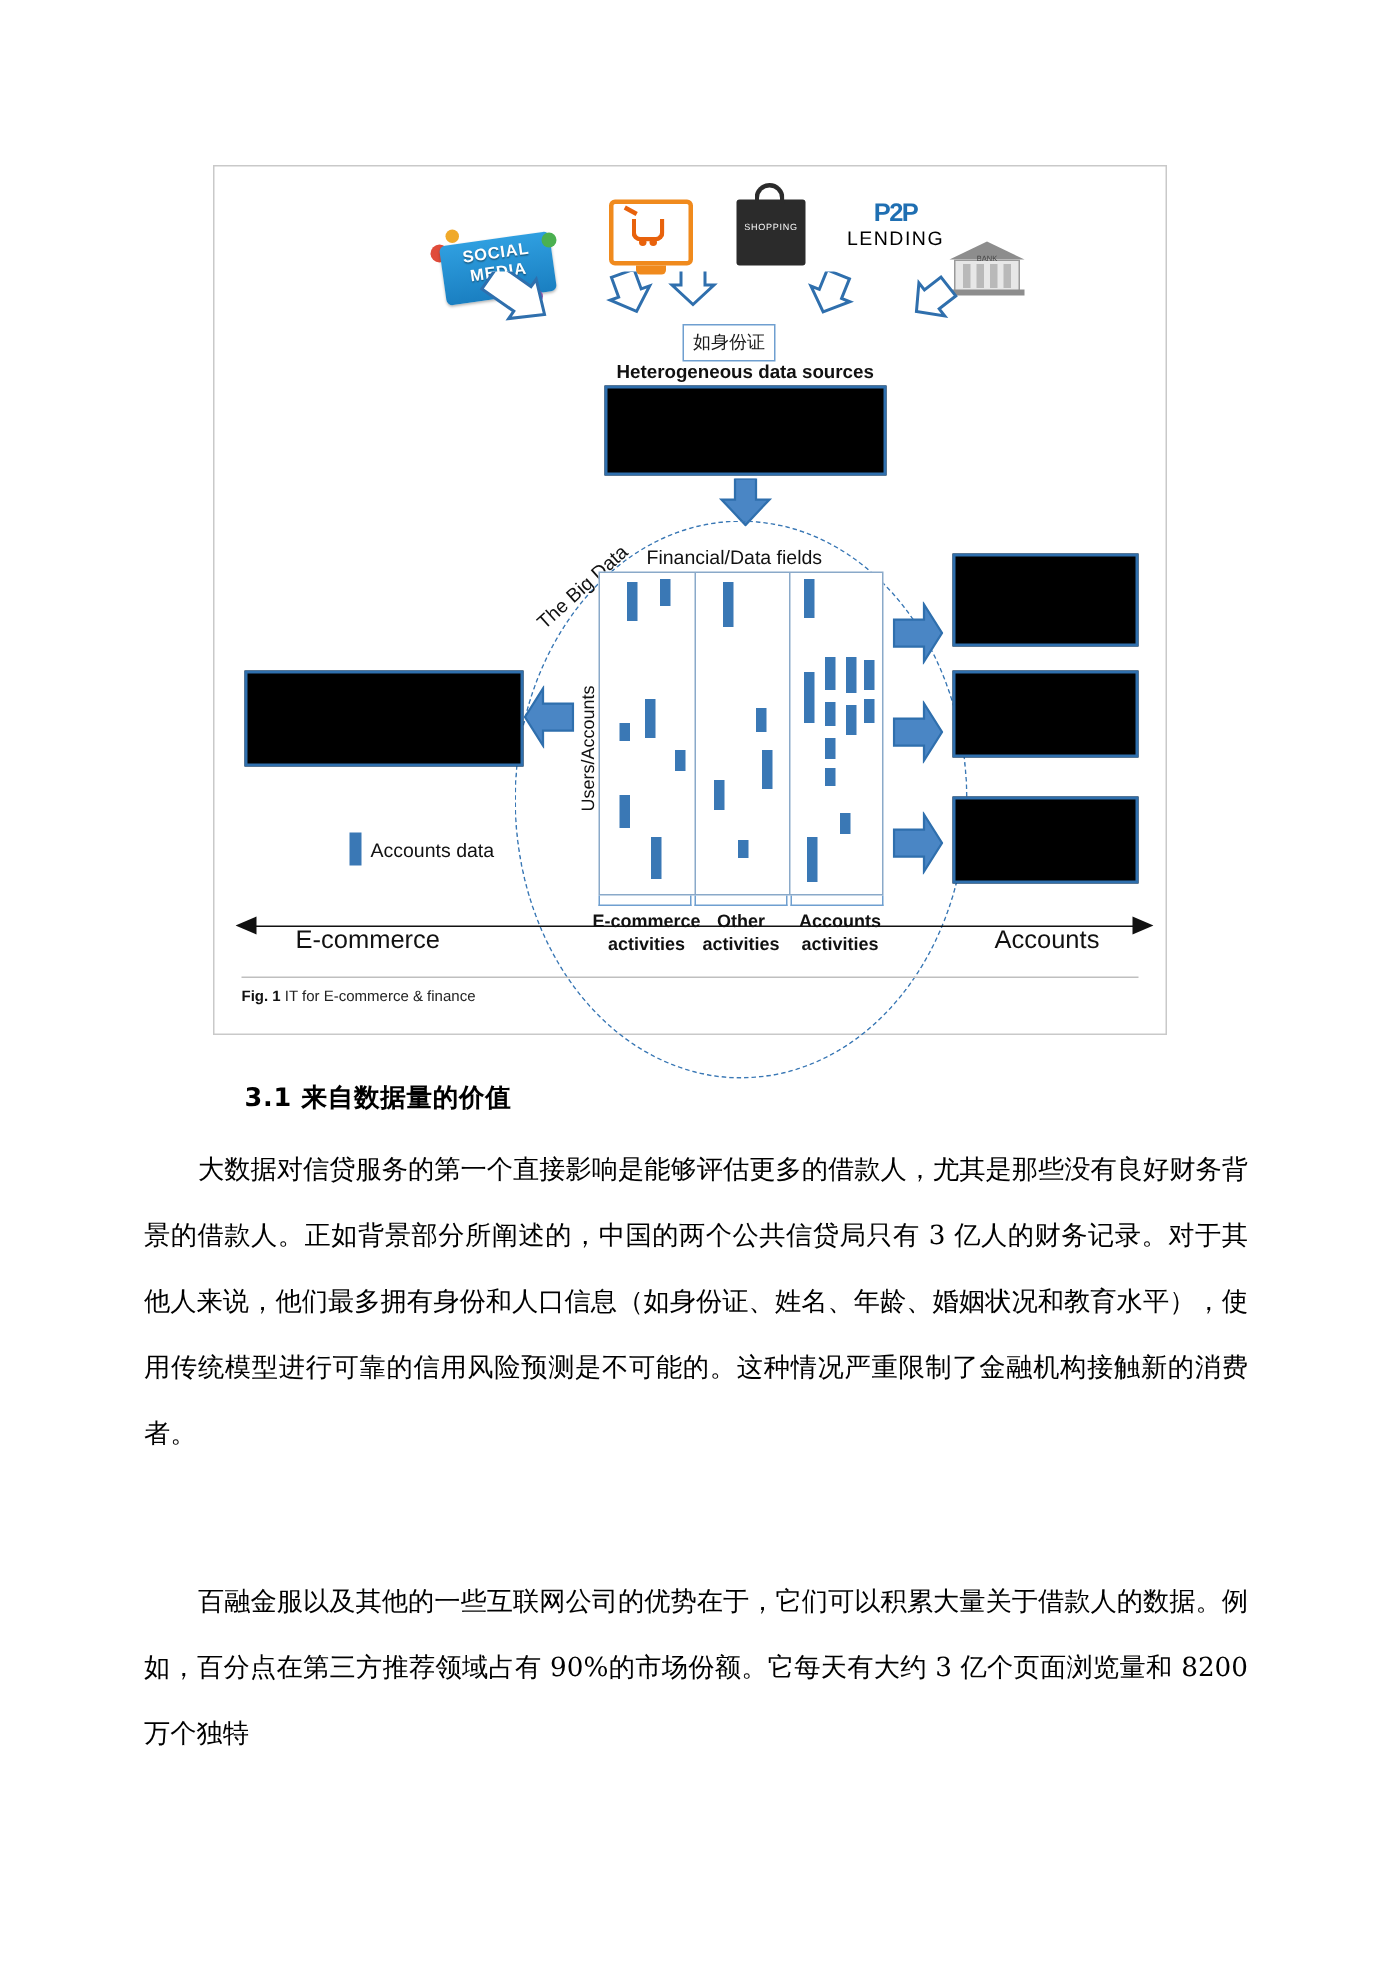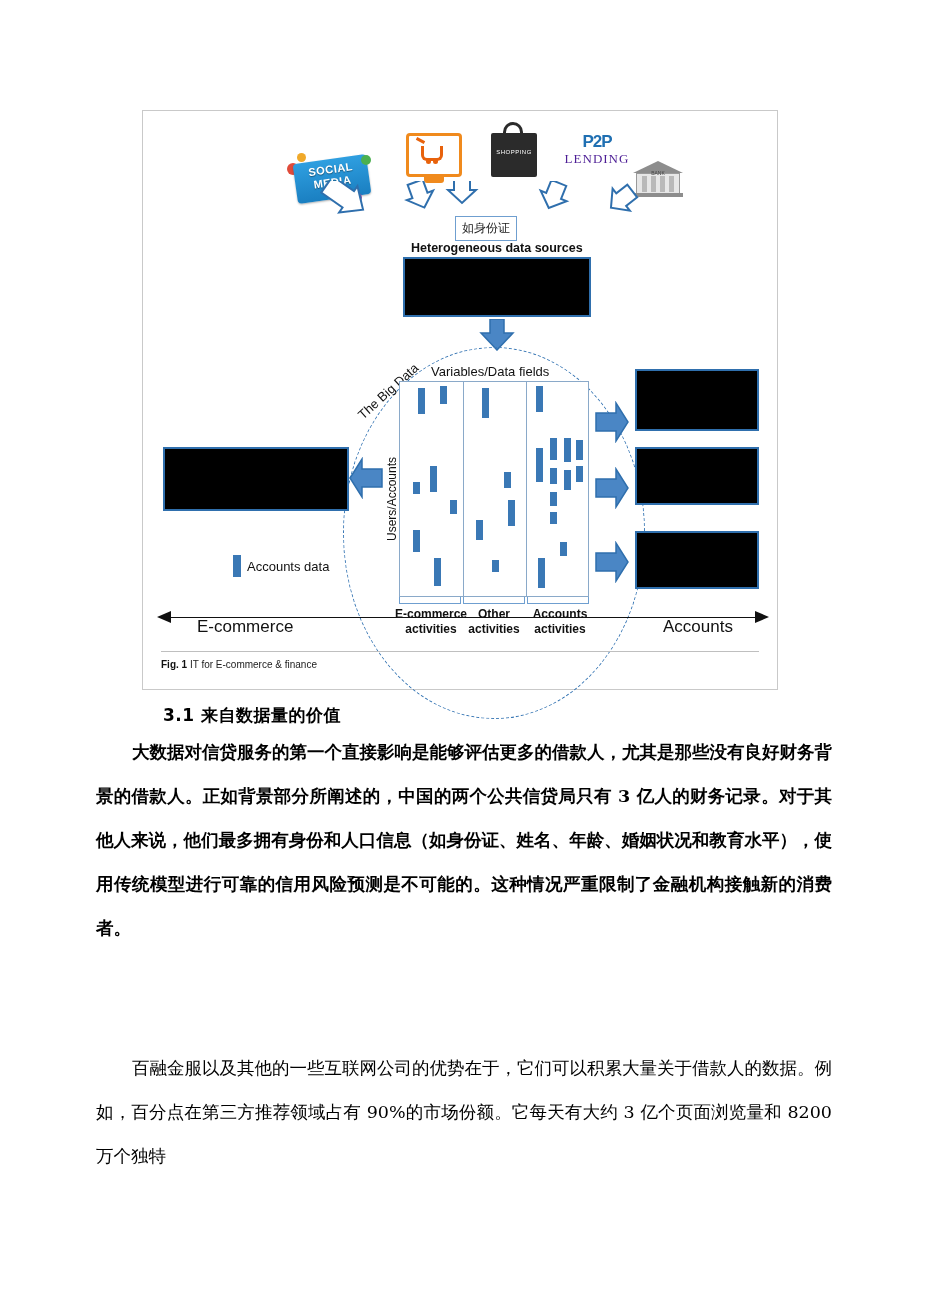--- a/index.html
+++ b/index.html
@@ -140,23 +140,23 @@
   .lending-top {
     font-size: 17px;
     font-weight: bold;
     color: #1f6fb2;
     letter-spacing: -1px;
     line-height: 18px;
     font-family: "Liberation Sans", sans-serif;
   }
   .lending-word {
     font-size: 13px;
-    color: #4c1d95;
+    color: #000000;
     letter-spacing: 1px;
-    font-family: Liberation Serif, serif;
+    font-family: Liberation Sans, sans-serif;
   }
 
   
   .bank {
     width: 50px; height: 42px;
     position: relative;
   }
   .bank-roof {
     position: absolute;
     left: 0; top: 4px;
@@ -286,38 +286,38 @@
   .cap-rule {
     position: absolute;
     height: 1px;
     background: #bfbfbf;
   }
 
   
   .heading {
     position: absolute;
     left: 163px;
-    top: 704px;
+    top: 720px;
     font-family: "DejaVu Sans", sans-serif;
     font-weight: bold;
     font-size: 17px;
     letter-spacing: .5px;
   }
   .para {
     position: absolute;
     left: 96px;
     width: 736px;
     font-family: "DejaVu Serif", serif;
     font-size: 17.5px;
     line-height: 44px;
     text-align: justify;
     text-justify: inter-character;
   }
   .para .indent { display: inline-block; width: 36px; }
-  #p1 { top: 730px; font-weight: bold; }
+  #p1 { top: 758px; }
   #p2 { top: 1046px; }
 </style>
 </head>
 <body>
 
 <div class="figure-wrap">
   <div class="figure-canvas">
 
     <div class="icon-box" style="left:152px; top:48px;">
       <div class="social-dot" style="background:#e04b3a; left:-8px; top:4px;"></div>
@@ -380,21 +380,21 @@
     <div class="redact" style="left:260px; top:146px; width:188px; height:60px;"></div>
 
     <svg class="blk-arrow" style="left:336px; top:208px; width:36px; height:32px;" viewBox="0 0 36 32">
       <polygon points="11,0 25,0 25,14 34,14 18,31 2,14 11,14" fill="#4a86c5" stroke="#2f6fad" stroke-width="1.5"></polygon>
     </svg>
 
     <div class="dashed-ellipse" style="left:200px; top:236px; width:300px; height:370px;"></div>
 
     <div class="diag-text" style="left:212px; top:300px;">The Big Data</div>
 
-    <div class="fig-label" style="left:288px; top:253px; font-size:13px;">Variables/Data fields</div>
+    <div class="fig-label" style="left:288px; top:253px; font-size:13px;">Financial/Data fields</div>
 
     <div class="vert-text" style="left:242px; top:430px;">Users/Accounts</div>
 
     <div class="matrix" style="left:256px; top:270px; width:190px; height:216px;">
       <div class="mat-div" style="left:63px;"></div>
       <div class="mat-div" style="left:126px;"></div>
 
       <div class="bar" style="left:18px; top:6px; width:7px; height:26px;"></div>
       <div class="bar" style="left:40px; top:4px; width:7px; height:18px;"></div>
       <div class="bar" style="left:30px; top:84px; width:7px; height:26px;"></div>

